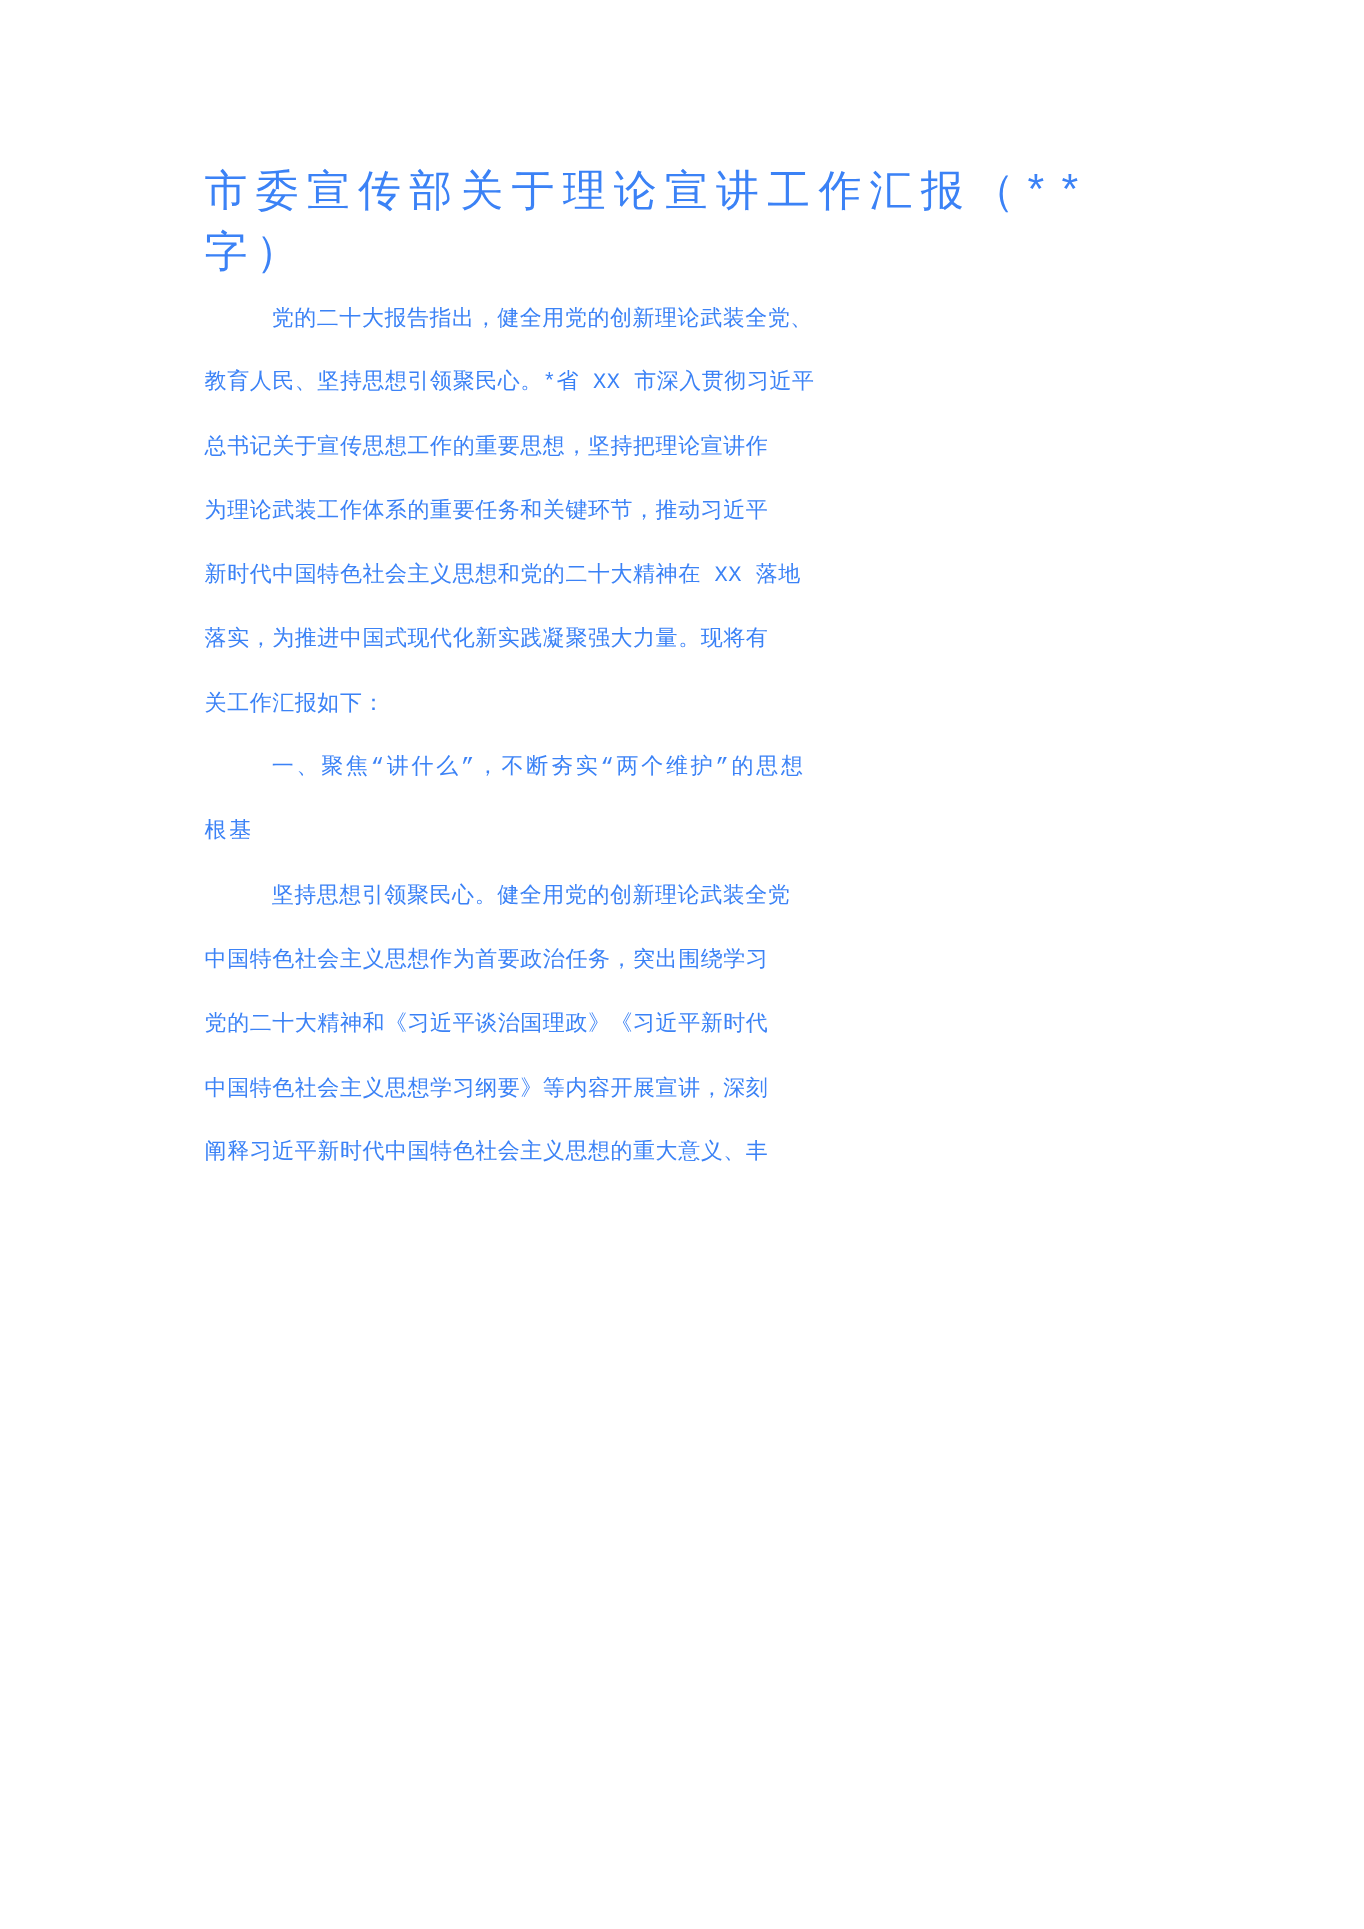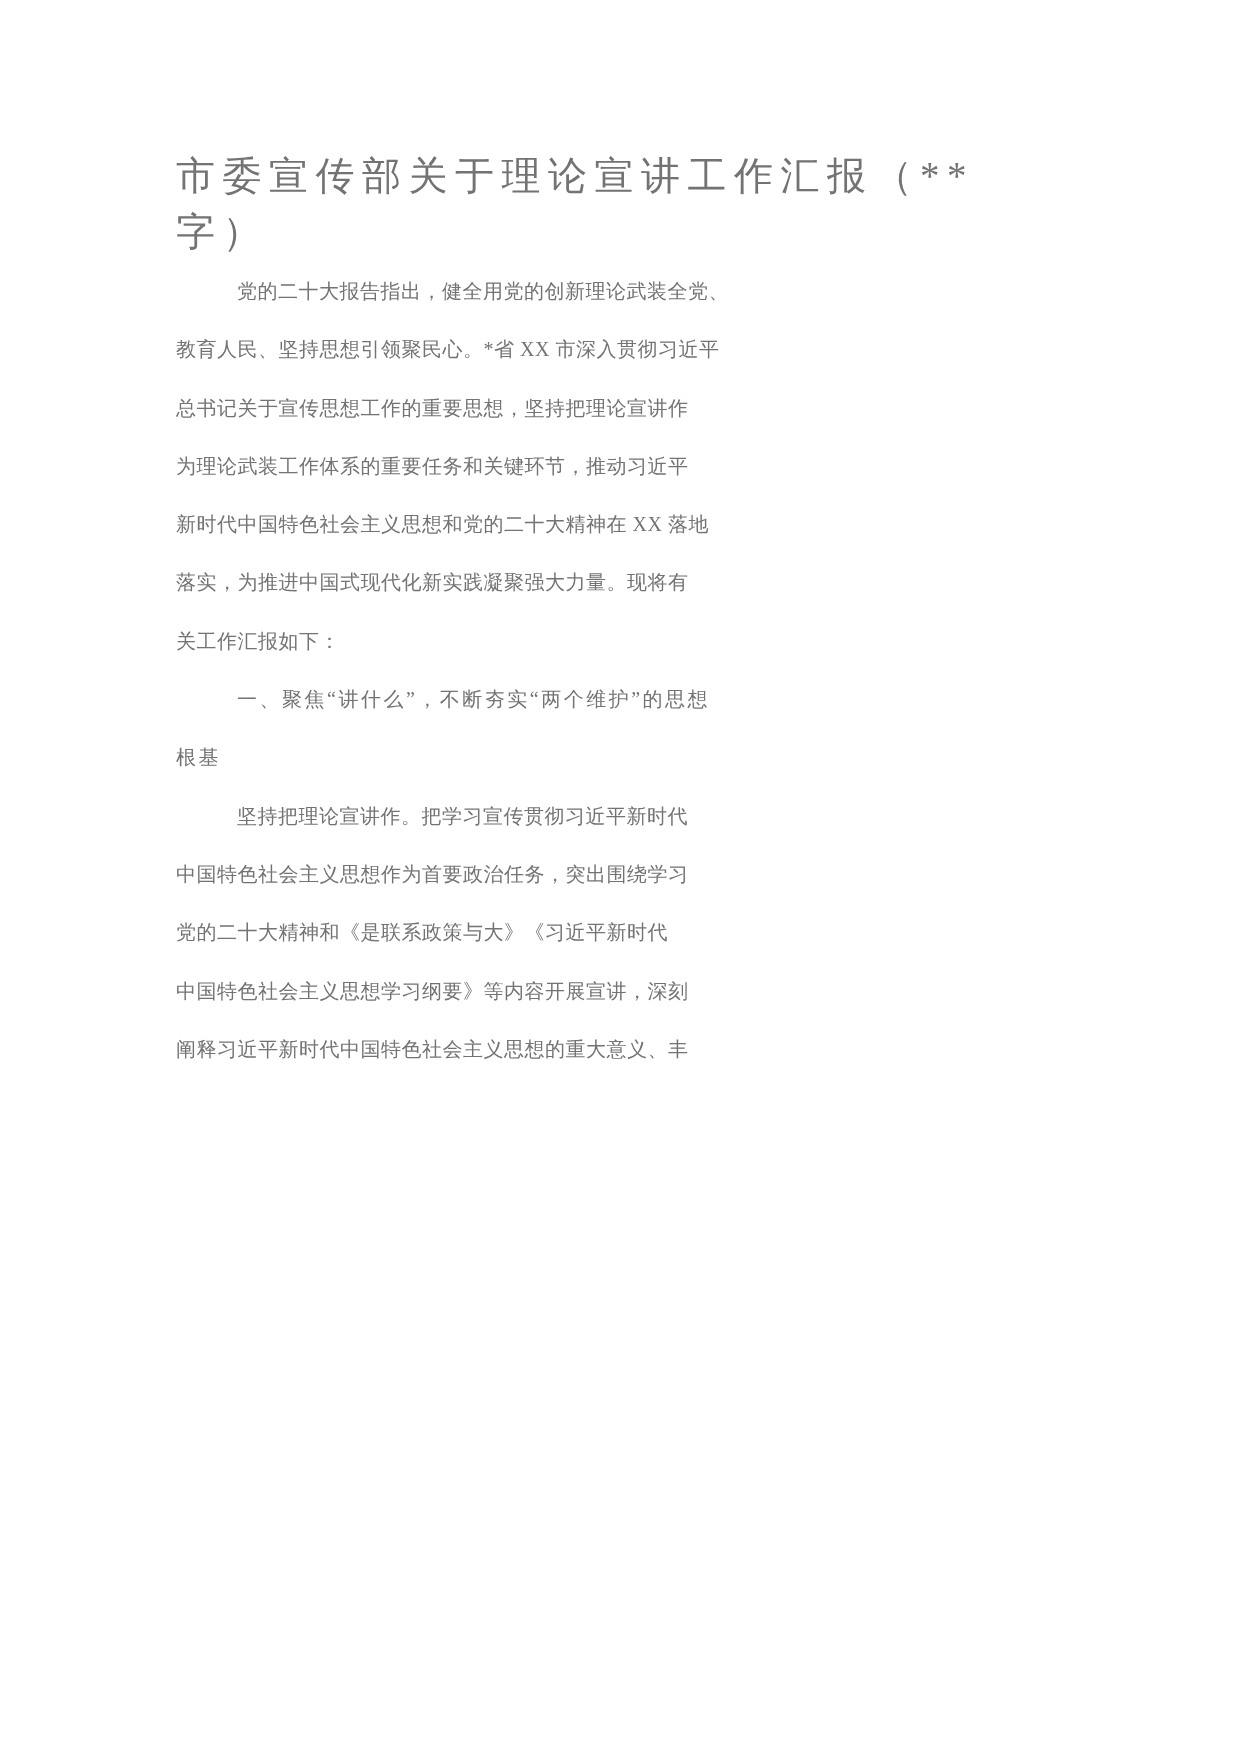--- a/index.html
+++ b/index.html
@@ -1,23 +1,23 @@
 <!DOCTYPE html>
 <html><head>
   <meta charset="utf-8">
   <style>
     html, body { margin: 0; padding: 0; background: #ffffff; }
     body { width: 1240px; height: 1754px; position: relative; overflow: hidden; }
     .page {
       position: absolute;
-      left: 176px;
+      left: 186px;
       top: 148px;
       width: 876px;
-      color: #737373;
-      font-family: Liberation Serif, serif;
+      color: #3b82f6;
+      font-family: Liberation Mono, monospace;
     }
     .title {
       font-size: 39px;
       line-height: 56px;
       letter-spacing: 7.5px;
       margin: 0 0 2px 0;
       font-weight: normal;
     }
     .para {
       font-size: 20px;
@@ -51,19 +51,19 @@
     <span class="line" style="text-indent:0">关工作汇报如下：</span>
   </p>
 
   <p class="para heading1">
     <span class="line">一、聚焦“讲什么”，不断夯实“两个维护”的思想</span>
     <span class="line" style="text-indent:0">根基</span>
   </p>
 
 
   <p class="para">
-    <span class="line">坚持把理论宣讲作。把学习宣传贯彻习近平新时代</span>
+    <span class="line">坚持思想引领聚民心。健全用党的创新理论武装全党</span>
     <span class="line" style="text-indent:0">中国特色社会主义思想作为首要政治任务，突出围绕学习</span>
-    <span class="line" style="text-indent:0">党的二十大精神和《是联系政策与大》《习近平新时代</span>
+    <span class="line" style="text-indent:0">党的二十大精神和《习近平谈治国理政》《习近平新时代</span>
     <span class="line" style="text-indent:0">中国特色社会主义思想学习纲要》等内容开展宣讲，深刻</span>
     <span class="line" style="text-indent:0">阐释习近平新时代中国特色社会主义思想的重大意义、丰</span>
   </p>
 </div>
 
 </body></html>

